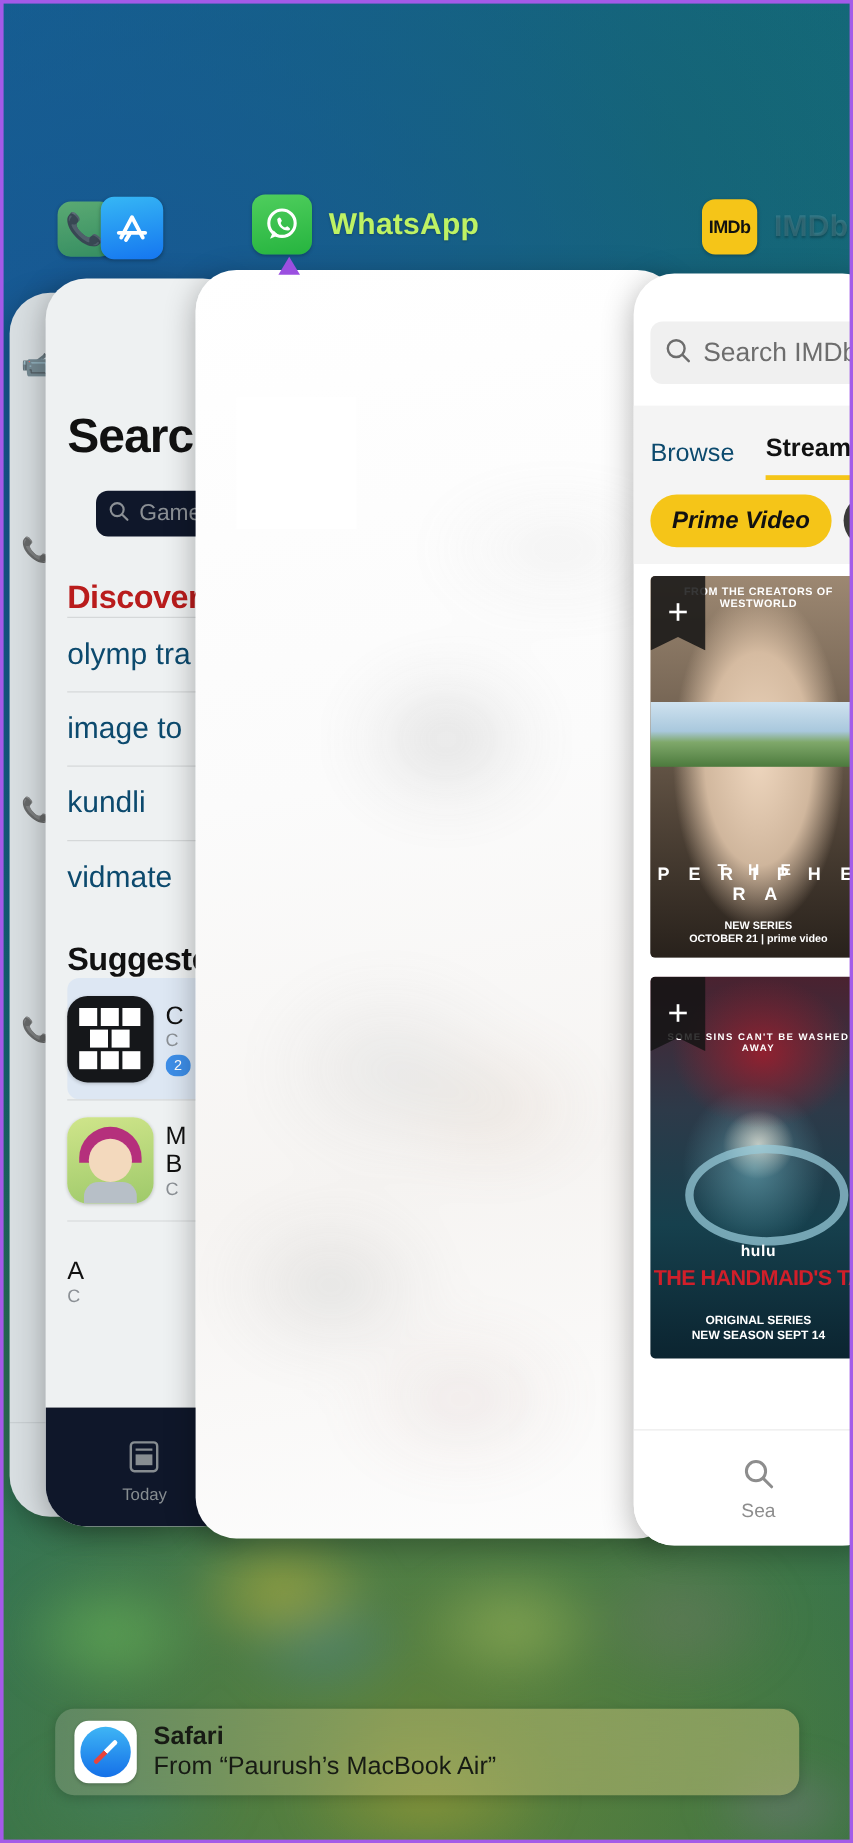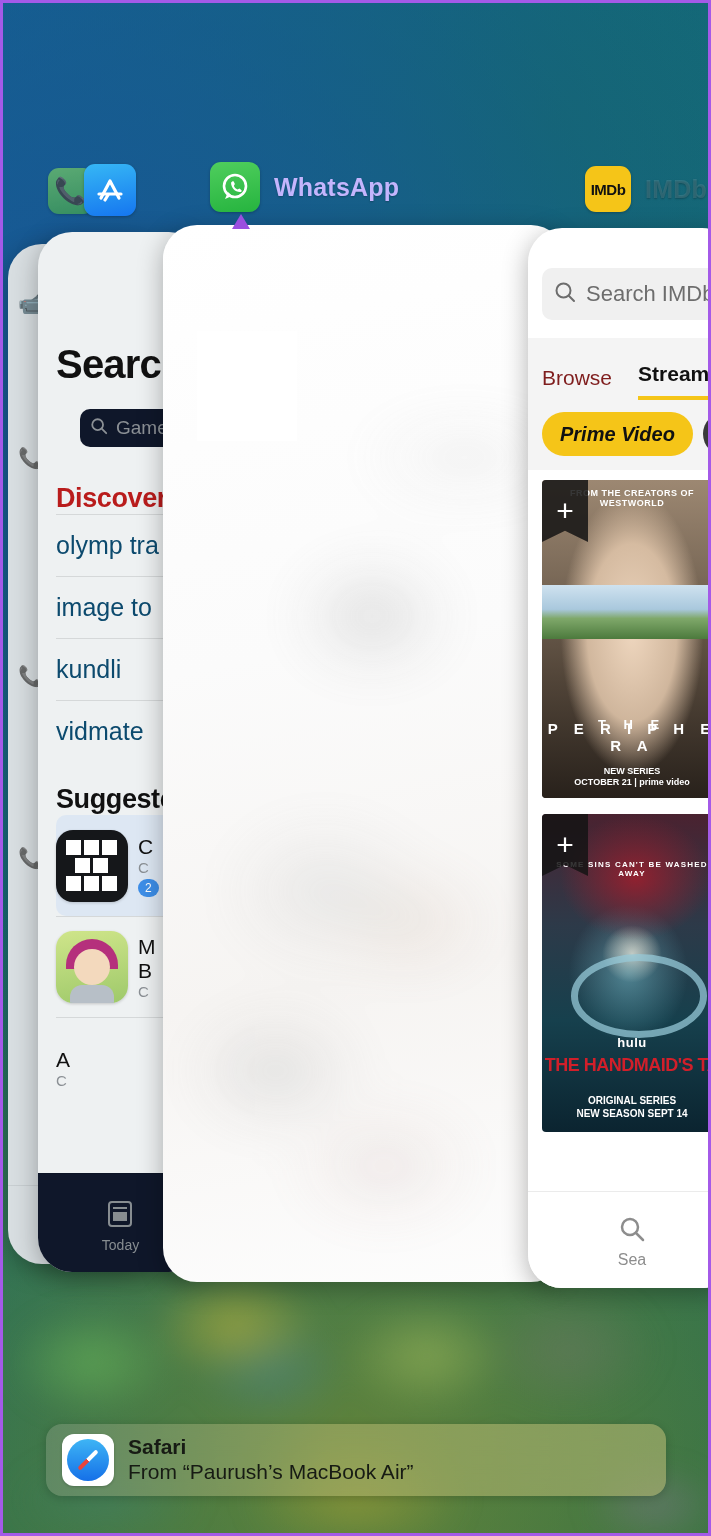--- a/index.html
+++ b/index.html
@@ -28,21 +28,21 @@
       radial-gradient(ellipse 140px 70px at 15% 88%, rgba(60,130,120,.35), rgba(60,130,120,0) 70%),
       radial-gradient(ellipse 100px 60px at 92% 90%, rgba(150,120,170,.35), rgba(150,120,170,0) 70%);
     filter:blur(14px);
   }
   
   #annot-border{position:absolute;inset:0;border:3px solid #a45ae8;box-sizing:border-box;z-index:90;pointer-events:none;}
 
   
   .app-head{position:absolute;display:flex;align-items:center;z-index:30;}
   .appicon{border-radius:11px;flex:none;position:relative;overflow:hidden;box-shadow:0 1px 3px rgba(0,0,0,.25);}
-  .app-label{color:#c4b5fd;font-size:25px;font-weight:600;margin-left:14px;letter-spacing:.2px;
+  .app-label{color:#bef264;font-size:25px;font-weight:600;margin-left:14px;letter-spacing:.2px;
     text-shadow:0 1px 2px rgba(0,0,0,.25);white-space:nowrap;}
   .app-label.ghost{color:rgba(255,255,255,.13);}
 
   
   .ic-phone{width:46px;height:46px;background:linear-gradient(170deg,#6ec06b,#3f9d54);opacity:.78;}
   .ic-phone .glyph{position:absolute;inset:0;display:flex;align-items:center;justify-content:center;
     font-size:26px;color:#e9f3ea;}
   
   .ic-appstore{width:52px;height:52px;background:linear-gradient(170deg,#36b7f5,#1576f0);}
   .ic-appstore .glyph{position:absolute;inset:0;display:flex;align-items:center;justify-content:center;}
@@ -116,21 +116,21 @@
       radial-gradient(ellipse 130px 90px at 28% 80%, rgba(150,150,150,.28), rgba(150,150,150,0) 70%),
       radial-gradient(ellipse 140px 90px at 55% 89%, rgba(185,155,150,.22), rgba(185,155,150,0) 70%),
       radial-gradient(ellipse 160px 70px at 75% 22%, rgba(170,170,170,.16), rgba(170,170,170,0) 70%);}
   #wa-patch{position:absolute;left:34px;top:106px;width:100px;height:110px;background:#fff;}
 
   
   #card-imdb{left:528px;top:228px;width:208px;height:1060px;z-index:14;background:#fff;}
   #imdb-search{margin:40px 14px 0 14px;height:52px;background:#f0f0f0;border-radius:10px;display:flex;align-items:center;padding:0 12px;}
   #imdb-search .ph{color:#6d6d6d;font-size:22px;margin-left:10px;white-space:nowrap;}
   #imdb-tabs{margin-top:18px;background:#f4f4f4;display:flex;align-items:flex-end;gap:26px;padding:10px 14px 0 14px;height:52px;}
-  #imdb-tabs .t{font-size:21px;color:#7f1d1d;padding-bottom:10px;white-space:nowrap;}
+  #imdb-tabs .t{font-size:21px;color:#0c4a6e;padding-bottom:10px;white-space:nowrap;}
   #imdb-tabs .t.active{color:#111;font-weight:bold;border-bottom:4px solid #f5c518;}
   #imdb-chips{background:#f4f4f4;padding:12px 14px 14px 14px;display:flex;gap:10px;}
   .chip{border-radius:22px;height:44px;display:flex;align-items:center;padding:0 18px;font-size:20px;white-space:nowrap;flex:none;}
   .chip.yellow{background:#f5c518;color:#111;font-weight:bold;font-style:italic;}
   .chip.dark{background:#3a3a3a;color:#fff;font-weight:bold;}
   .poster-wrap{padding:10px 14px 0 14px;}
   .poster{position:relative;width:100%;height:318px;border-radius:4px;overflow:hidden;}
   .poster .addbtn{position:absolute;left:0;top:0;width:46px;height:62px;background:rgba(20,20,20,.85);z-index:4;
     color:#fff;font-size:30px;display:flex;align-items:center;justify-content:center;
     clip-path:polygon(0 0,100% 0,100% 100%,50% 82%,0 100%);}

